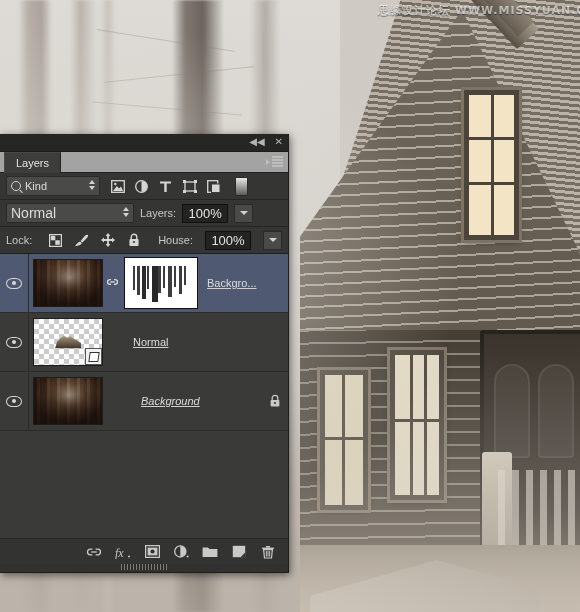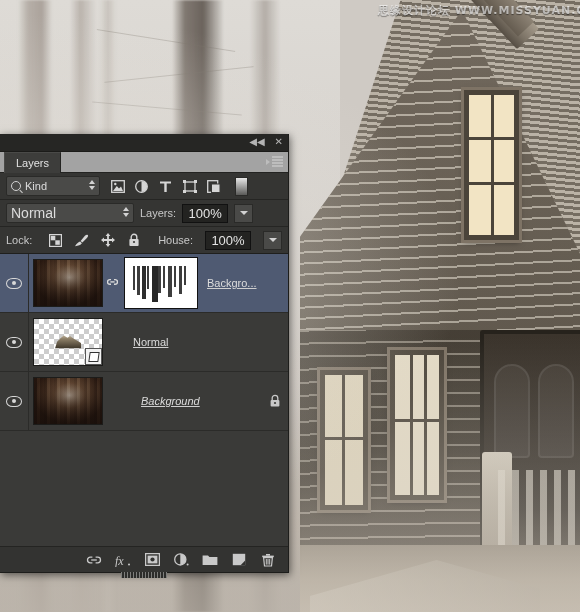--- a/index.html
+++ b/index.html
@@ -204,21 +204,21 @@
 
   .linkicon{width:18px;display:flex;align-items:center;justify-content:center;color:#dadada;flex:0 0 auto;}
 
   .layername{flex:1;padding-left:10px;color:#dcdcdc;font-size:11px;white-space:nowrap;overflow:hidden;}
   .layername.italic{font-style:italic;}
   .lockbadge{width:26px;display:flex;align-items:center;justify-content:center;}
 
   .emptyarea{background:#3a3a38;height:120px;}
 
   .bottombar{
-    position:absolute;left:0;bottom:0;width:100%;height:26px;background:#333331;
+    position:absolute;left:0;bottom:8px;width:100%;height:26px;background:#333331;
     border-top:1px solid #242422;display:flex;align-items:center;justify-content:flex-end;
     gap:13px;padding-right:12px;box-sizing:border-box;
   }
   .bb{width:16px;height:16px;display:flex;align-items:center;justify-content:center;color:#c9c9c9;cursor:pointer;}
   .grip{
     position:absolute;left:50%;bottom:-6px;transform:translateX(-50%);
     width:46px;height:6px;background:repeating-linear-gradient(90deg,#7d7d7b 0px,#7d7d7b 1px,#2c2c2a 1px,#2c2c2a 3px);
   }
   svg{display:block;}
 </style>

